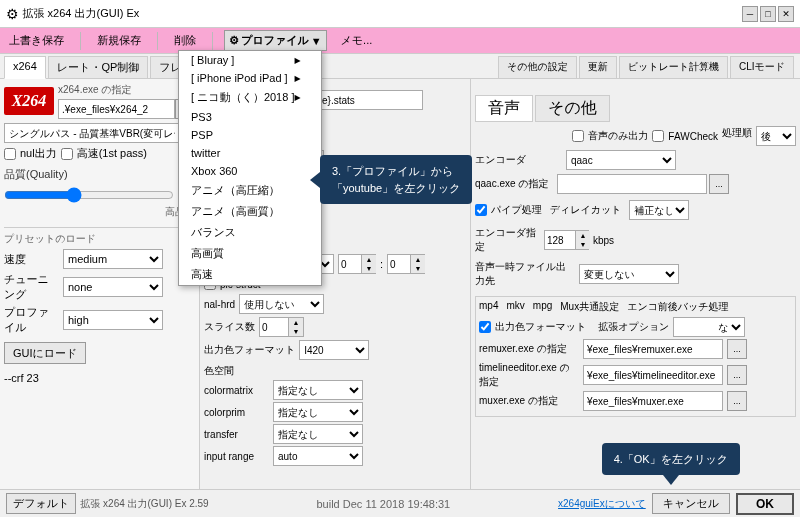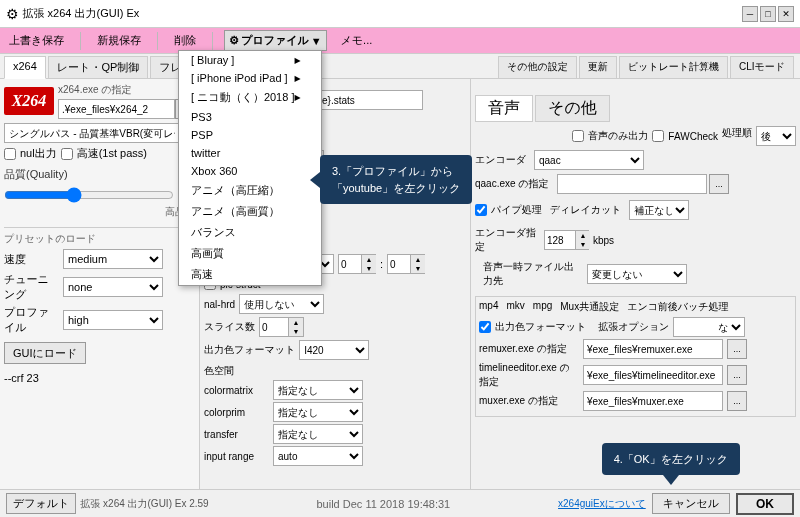--- a/index.html
+++ b/index.html
@@ -322,21 +322,21 @@
           <label style="font-size:10px;">FAWCheck</label>
         </div>
         <span style="font-size:10px;">処理順</span>
         <select style="border:1px solid #aaa; background:#fff; height:20px; width:40px; font-size:10px;">
           <option>後</option>
         </select>
       </div>
 
       <div style="display:flex; align-items:center; gap:4px;">
         <span style="font-size:10px; width:55px;">エンコーダ</span>
-        <select style="border:1px solid #aaa; background:#fff; height:20px; width:110px; font-size:10px;">
+        <select style="border:1px solid #aaa; background:#fff; height:20px; width:110px; font-size:10px;margin-left:32px;">
           <option>qaac</option>
         </select>
       </div>
 
       <div style="display:flex; align-items:center; gap:2px; margin:2px 0;">
         <span style="font-size:10px; width:80px;">qaac.exe の指定</span>
         <input type="text" style="border: 1px solid rgb(170, 170, 170); height: 20px; width: 150px; font-size: 10px; padding: 1px 3px;">
         <button style="width:20px; height:20px; border:1px solid #999; background:#e8e8e8; cursor:pointer; font-size:9px;">...</button>
       </div>
 
@@ -357,21 +357,21 @@
           <input type="text" value="128" style="border: none; width: 30px; padding: 1px 2px; font-size: 10px; outline: none;">
           <div style="display:flex; flex-direction:column; border-left:1px solid #aaa;">
             <button style="height:10px; width:14px; border:none; background:#e8e8e8; cursor:pointer; font-size:7px; padding:0;">▲</button>
             <button style="height:10px; width:14px; border:none; background:#e8e8e8; cursor:pointer; font-size:7px; padding:0;">▼</button>
           </div>
         </div>
         <span style="font-size:10px;">kbps</span>
       </div>
 
       <div style="display:flex; align-items:center; gap:4px; margin:2px 0;">
-        <span style="font-size:10px; width:100px;margin-left:8px;">音声一時ファイル出力先</span>
+        <span style="font-size:10px; width:100px;">音声一時ファイル出力先</span>
         <select style="border:1px solid #aaa; background:#fff; height:20px; width:100px; font-size:10px;">
           <option>変更しない</option>
         </select>
       </div>
 
       <div style="margin-top:4px; border:1px solid #ccc; padding:3px;">
         <div style="display:flex; gap:8px; margin-bottom:3px;">
           <span style="font-size:10px;">mp4</span>
           <span style="font-size:10px;">mkv</span>
           <span style="font-size:10px;">mpg</span>

